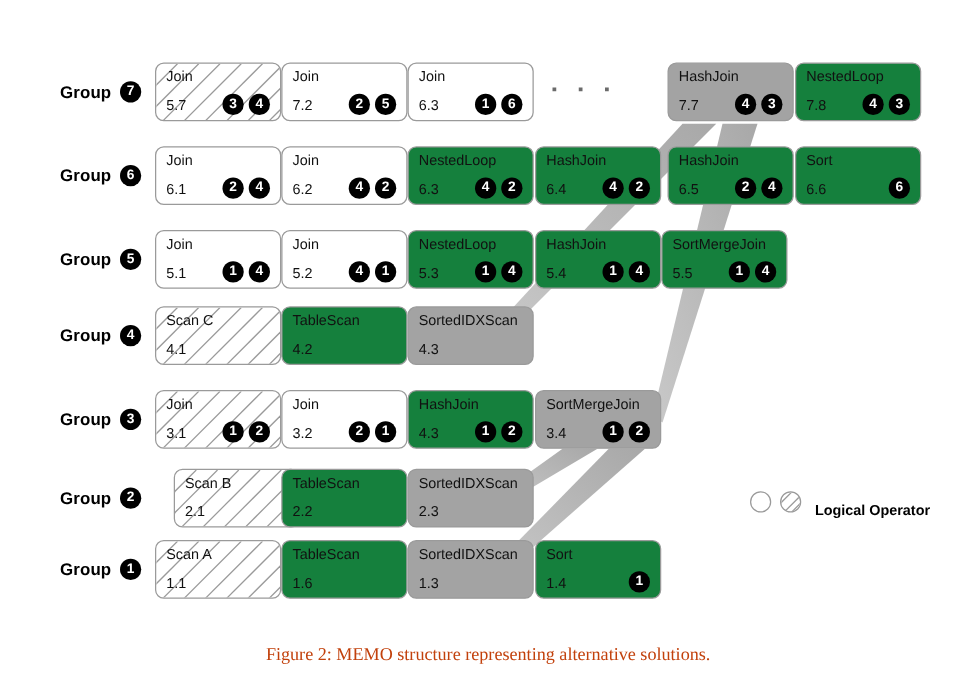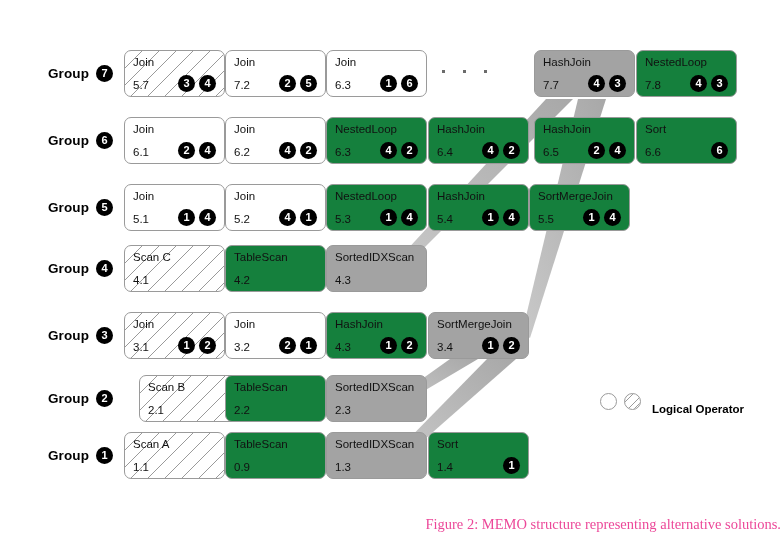--- a/index.html
+++ b/index.html
@@ -150,24 +150,24 @@
     white-space: nowrap;
     margin-top: 16px;
   }
 
   
   #caption {
     position: absolute;
     left: 0;
     top: 516px;
     width: 781px;
-    text-align: right;
+    text-align: center;
     font-family: "Liberation Serif", serif;
     font-size: 14.5px;
-    color: #ec4899;
+    color: #c2410c;
     z-index: 3;
   }
 </style>
 </head>
 <body>
 
 <div id="figure">
 
   <svg id="ribbons" viewBox="0 0 781 556" width="781" height="556">
     <defs>
@@ -467,21 +467,21 @@
           <line x1="89" y1="47" x2="136" y2="0" stroke="#9a9a9a" stroke-width="1"></line>
           <line x1="106" y1="47" x2="153" y2="0" stroke="#9a9a9a" stroke-width="1"></line>
           <line x1="123" y1="47" x2="170" y2="0" stroke="#9a9a9a" stroke-width="1"></line>
           <line x1="140" y1="47" x2="187" y2="0" stroke="#9a9a9a" stroke-width="1"></line>
         </svg>
         <div class="op-name">Scan A</div>
         <div class="op-id">1.1</div>
       </div>
       <div class="op-box kind-physical-light" style="left: 225px; top: 432px;">
         <div class="op-name">TableScan</div>
-        <div class="op-id">0.9</div>
+        <div class="op-id">1.6</div>
       </div>
       <div class="op-box kind-physical-dark" style="left: 326px; top: 432px;">
         <div class="op-name">SortedIDXScan</div>
         <div class="op-id">1.3</div>
       </div>
       <div class="op-box kind-physical-light" style="left: 428px; top: 432px;">
         <div class="op-name">Sort</div>
         <div class="op-id">1.4</div>
         <div class="op-children">
           <span class="badge">1</span>

